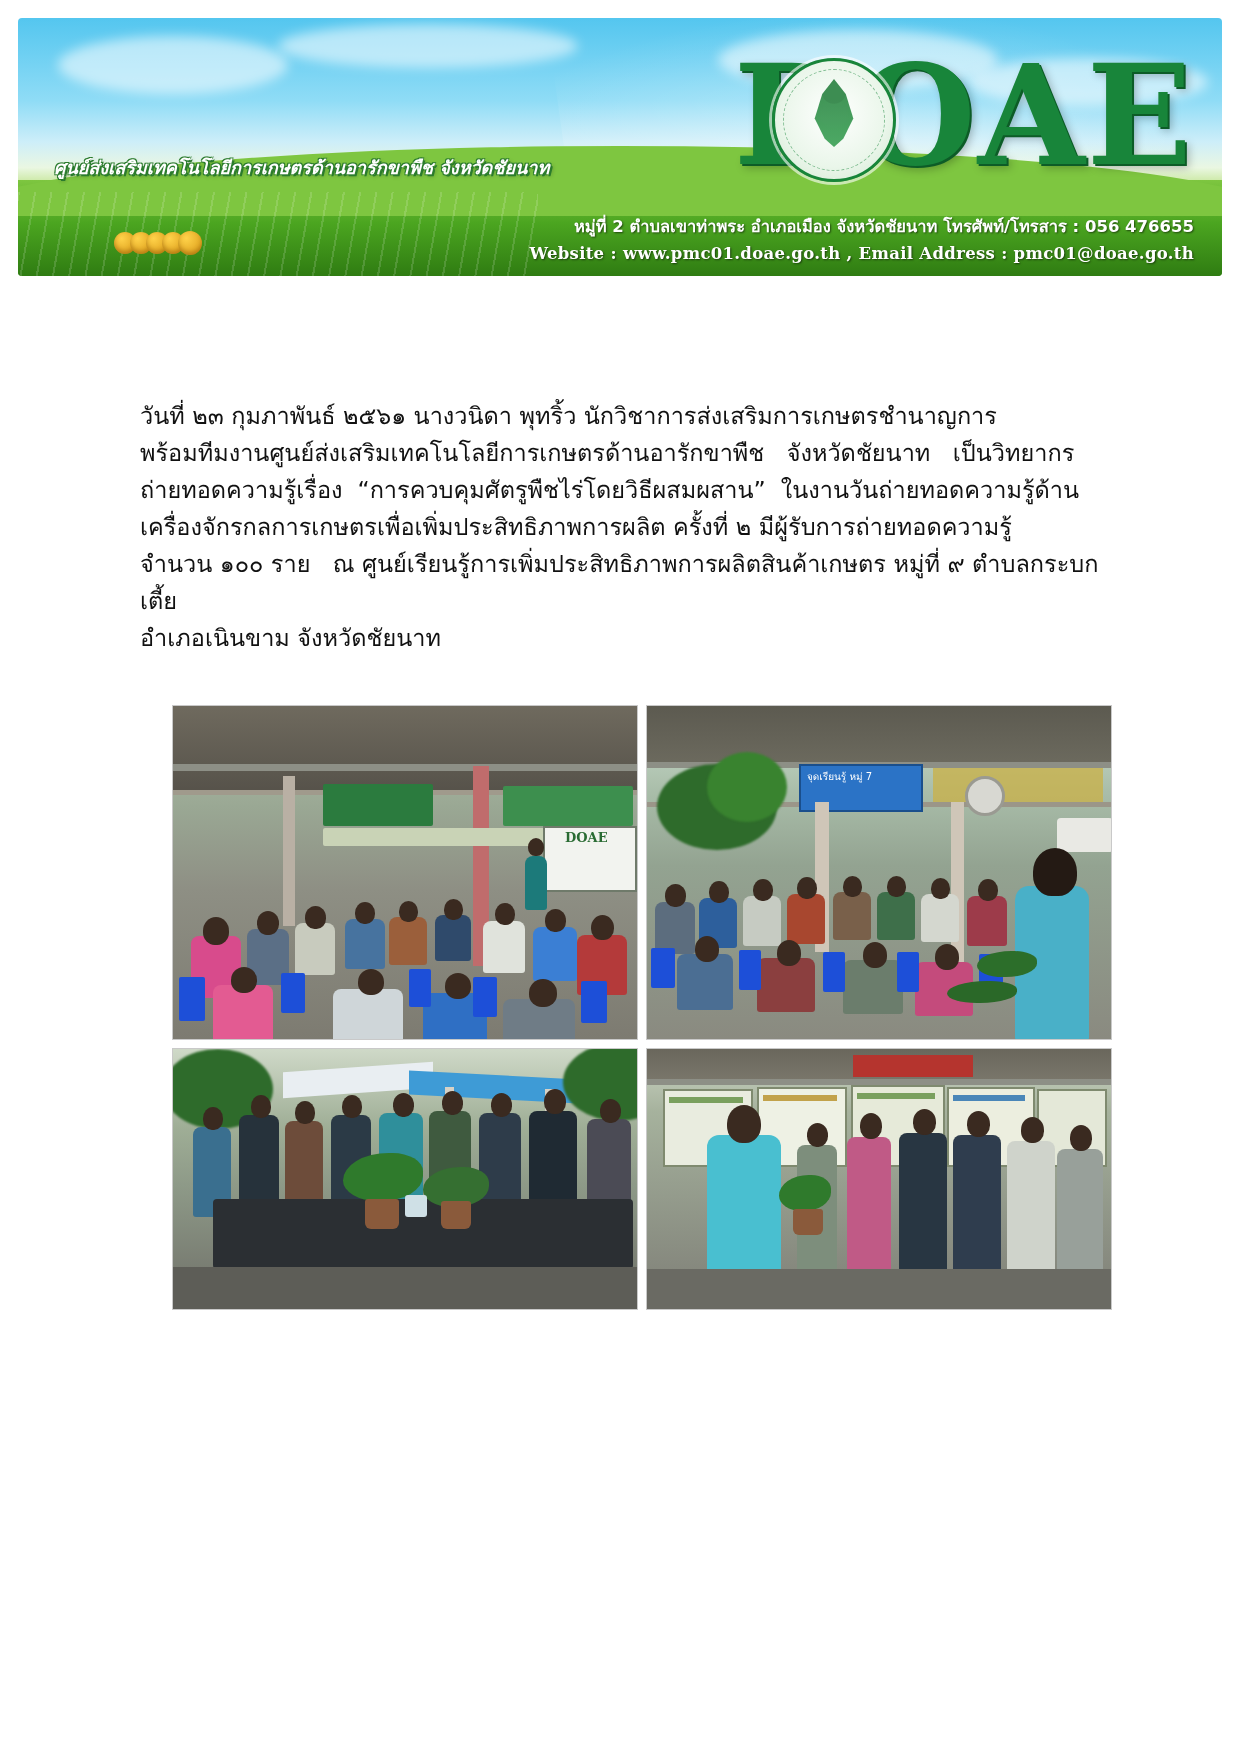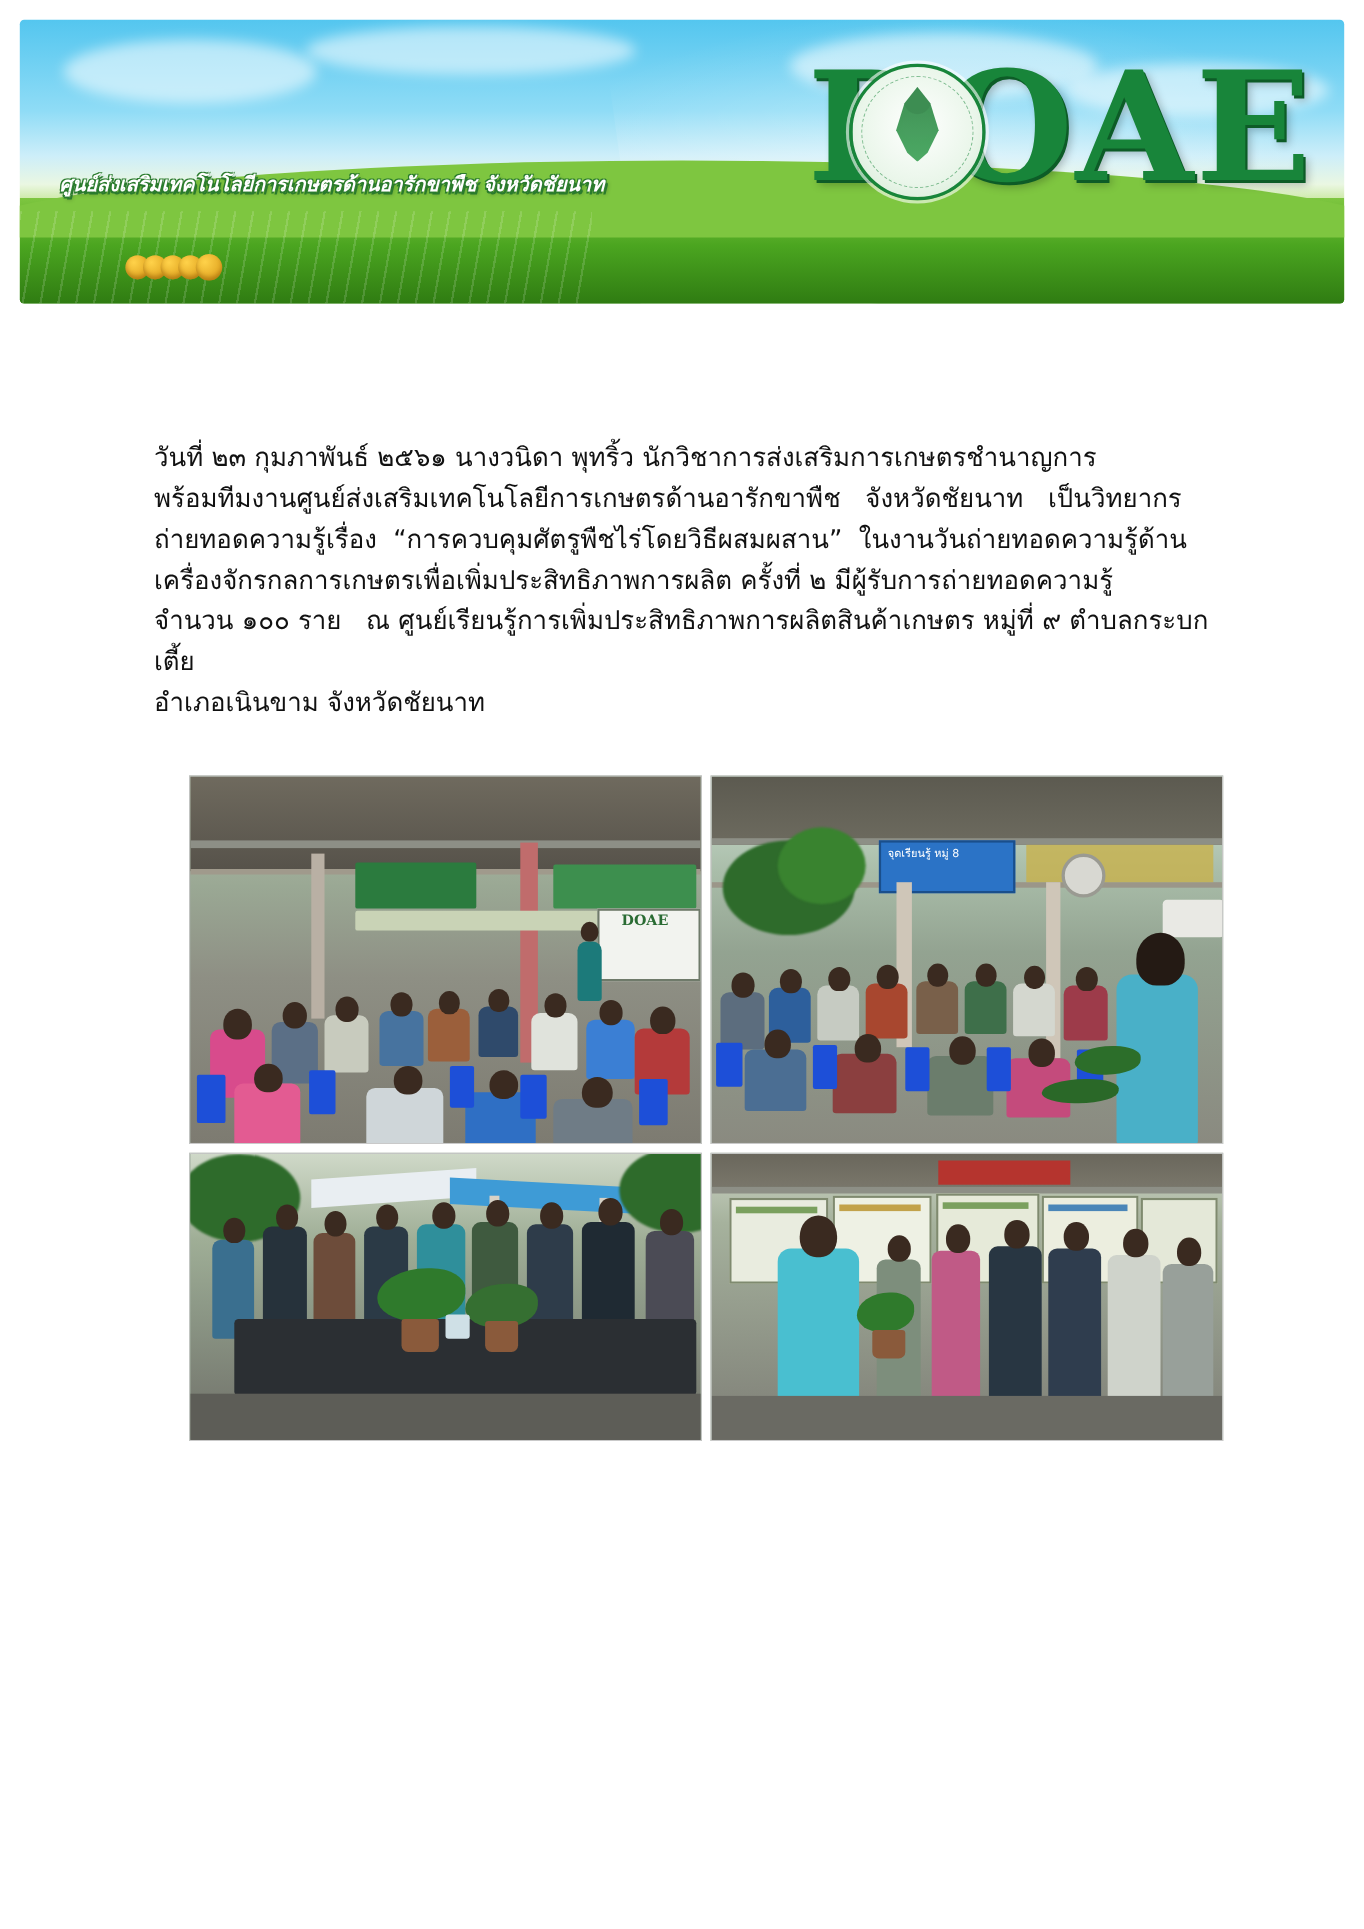--- a/index.html
+++ b/index.html
@@ -300,20 +300,22 @@
   <div class="banner-subtitle-th">ศูนย์ส่งเสริมเทคโนโลยีการเกษตรด้านอารักขาพืช จังหวัดชัยนาท</div>
 
   <div class="doae-logo">
     <div class="doae-text">DOAE</div>
     <div class="doae-seal">
       <div class="seal-ring"></div>
     </div>
   </div>
 
   <div class="banner-contact">
+    <div class="line1">หมู่ที่ 2 ตำบลเขาท่าพระ อำเภอเมือง จังหวัดชัยนาท โทรศัพท์/โทรสาร : 056  476655</div>
+    <div class="line2">Website : www.pmc01.doae.go.th , Email Address : pmc01@doae.go.th</div>
   </div>
 </div>
 
 <div class="article">วันที่ ๒๓ กุมภาพันธ์ ๒๕๖๑ นางวนิดา พุทริ้ว นักวิชาการส่งเสริมการเกษตรชำนาญการ
 พร้อมทีมงานศูนย์ส่งเสริมเทคโนโลยีการเกษตรด้านอารักขาพืช   จังหวัดชัยนาท   เป็นวิทยากร
 ถ่ายทอดความรู้เรื่อง  “การควบคุมศัตรูพืชไร่โดยวิธีผสมผสาน”  ในงานวันถ่ายทอดความรู้ด้าน
 เครื่องจักรกลการเกษตรเพื่อเพิ่มประสิทธิภาพการผลิต ครั้งที่ ๒ มีผู้รับการถ่ายทอดความรู้
 จำนวน ๑๐๐ ราย   ณ ศูนย์เรียนรู้การเพิ่มประสิทธิภาพการผลิตสินค้าเกษตร หมู่ที่ ๙ ตำบลกระบกเตี้ย
 อำเภอเนินขาม จังหวัดชัยนาท</div>
 
@@ -377,21 +379,21 @@
     </div>
   </div>
 
   <div class="photo" id="photo-2">
     <div style="position:absolute;inset:0;background:linear-gradient(to bottom,#cfe0d2 0%,#a9bda9 26%,#93a391 48%,#8a8a80 100%);"></div>
     <div style="position:absolute;left:0;top:0;right:0;height:62px;background:linear-gradient(to bottom,#5c5a50,#6d6b5f);"></div>
     <div class="beam" style="left:0;top:56px;width:100%;height:6px;"></div>
     <div class="beam" style="left:0;top:96px;width:100%;height:5px;background:#9b9689;"></div>
 
     <div style="position:absolute;left:152px;top:58px;width:120px;height:44px;background:#2b73c6;border:2px solid #1a4f8c;"></div>
-    <div style="position:absolute;left:160px;top:64px;width:104px;font:10px 'DejaVu Sans',sans-serif;color:#fff;line-height:14px;">จุดเรียนรู้ หมู่ 8</div>
+    <div style="position:absolute;left:160px;top:64px;width:104px;font:10px 'DejaVu Sans',sans-serif;color:#fff;line-height:14px;">จุดเรียนรู้ หมู่ 7</div>
     <div style="position:absolute;left:286px;top:62px;width:170px;height:34px;background:#c8b24c;opacity:.8;"></div>
 
     <div style="position:absolute;left:318px;top:70px;width:34px;height:34px;border-radius:50%;background:#d8d8d2;border:3px solid #9a9a92;"></div>
 
     <div class="post" style="left:168px;top:96px;width:14px;height:150px;background:#cfc6b8;"></div>
     <div class="post" style="left:304px;top:96px;width:13px;height:160px;background:#cfc6b8;"></div>
 
     <div class="tree" style="left:10px;top:58px;width:120px;height:86px;"></div>
     <div class="tree" style="left:60px;top:46px;width:80px;height:70px;background:#39832f;"></div>
 

